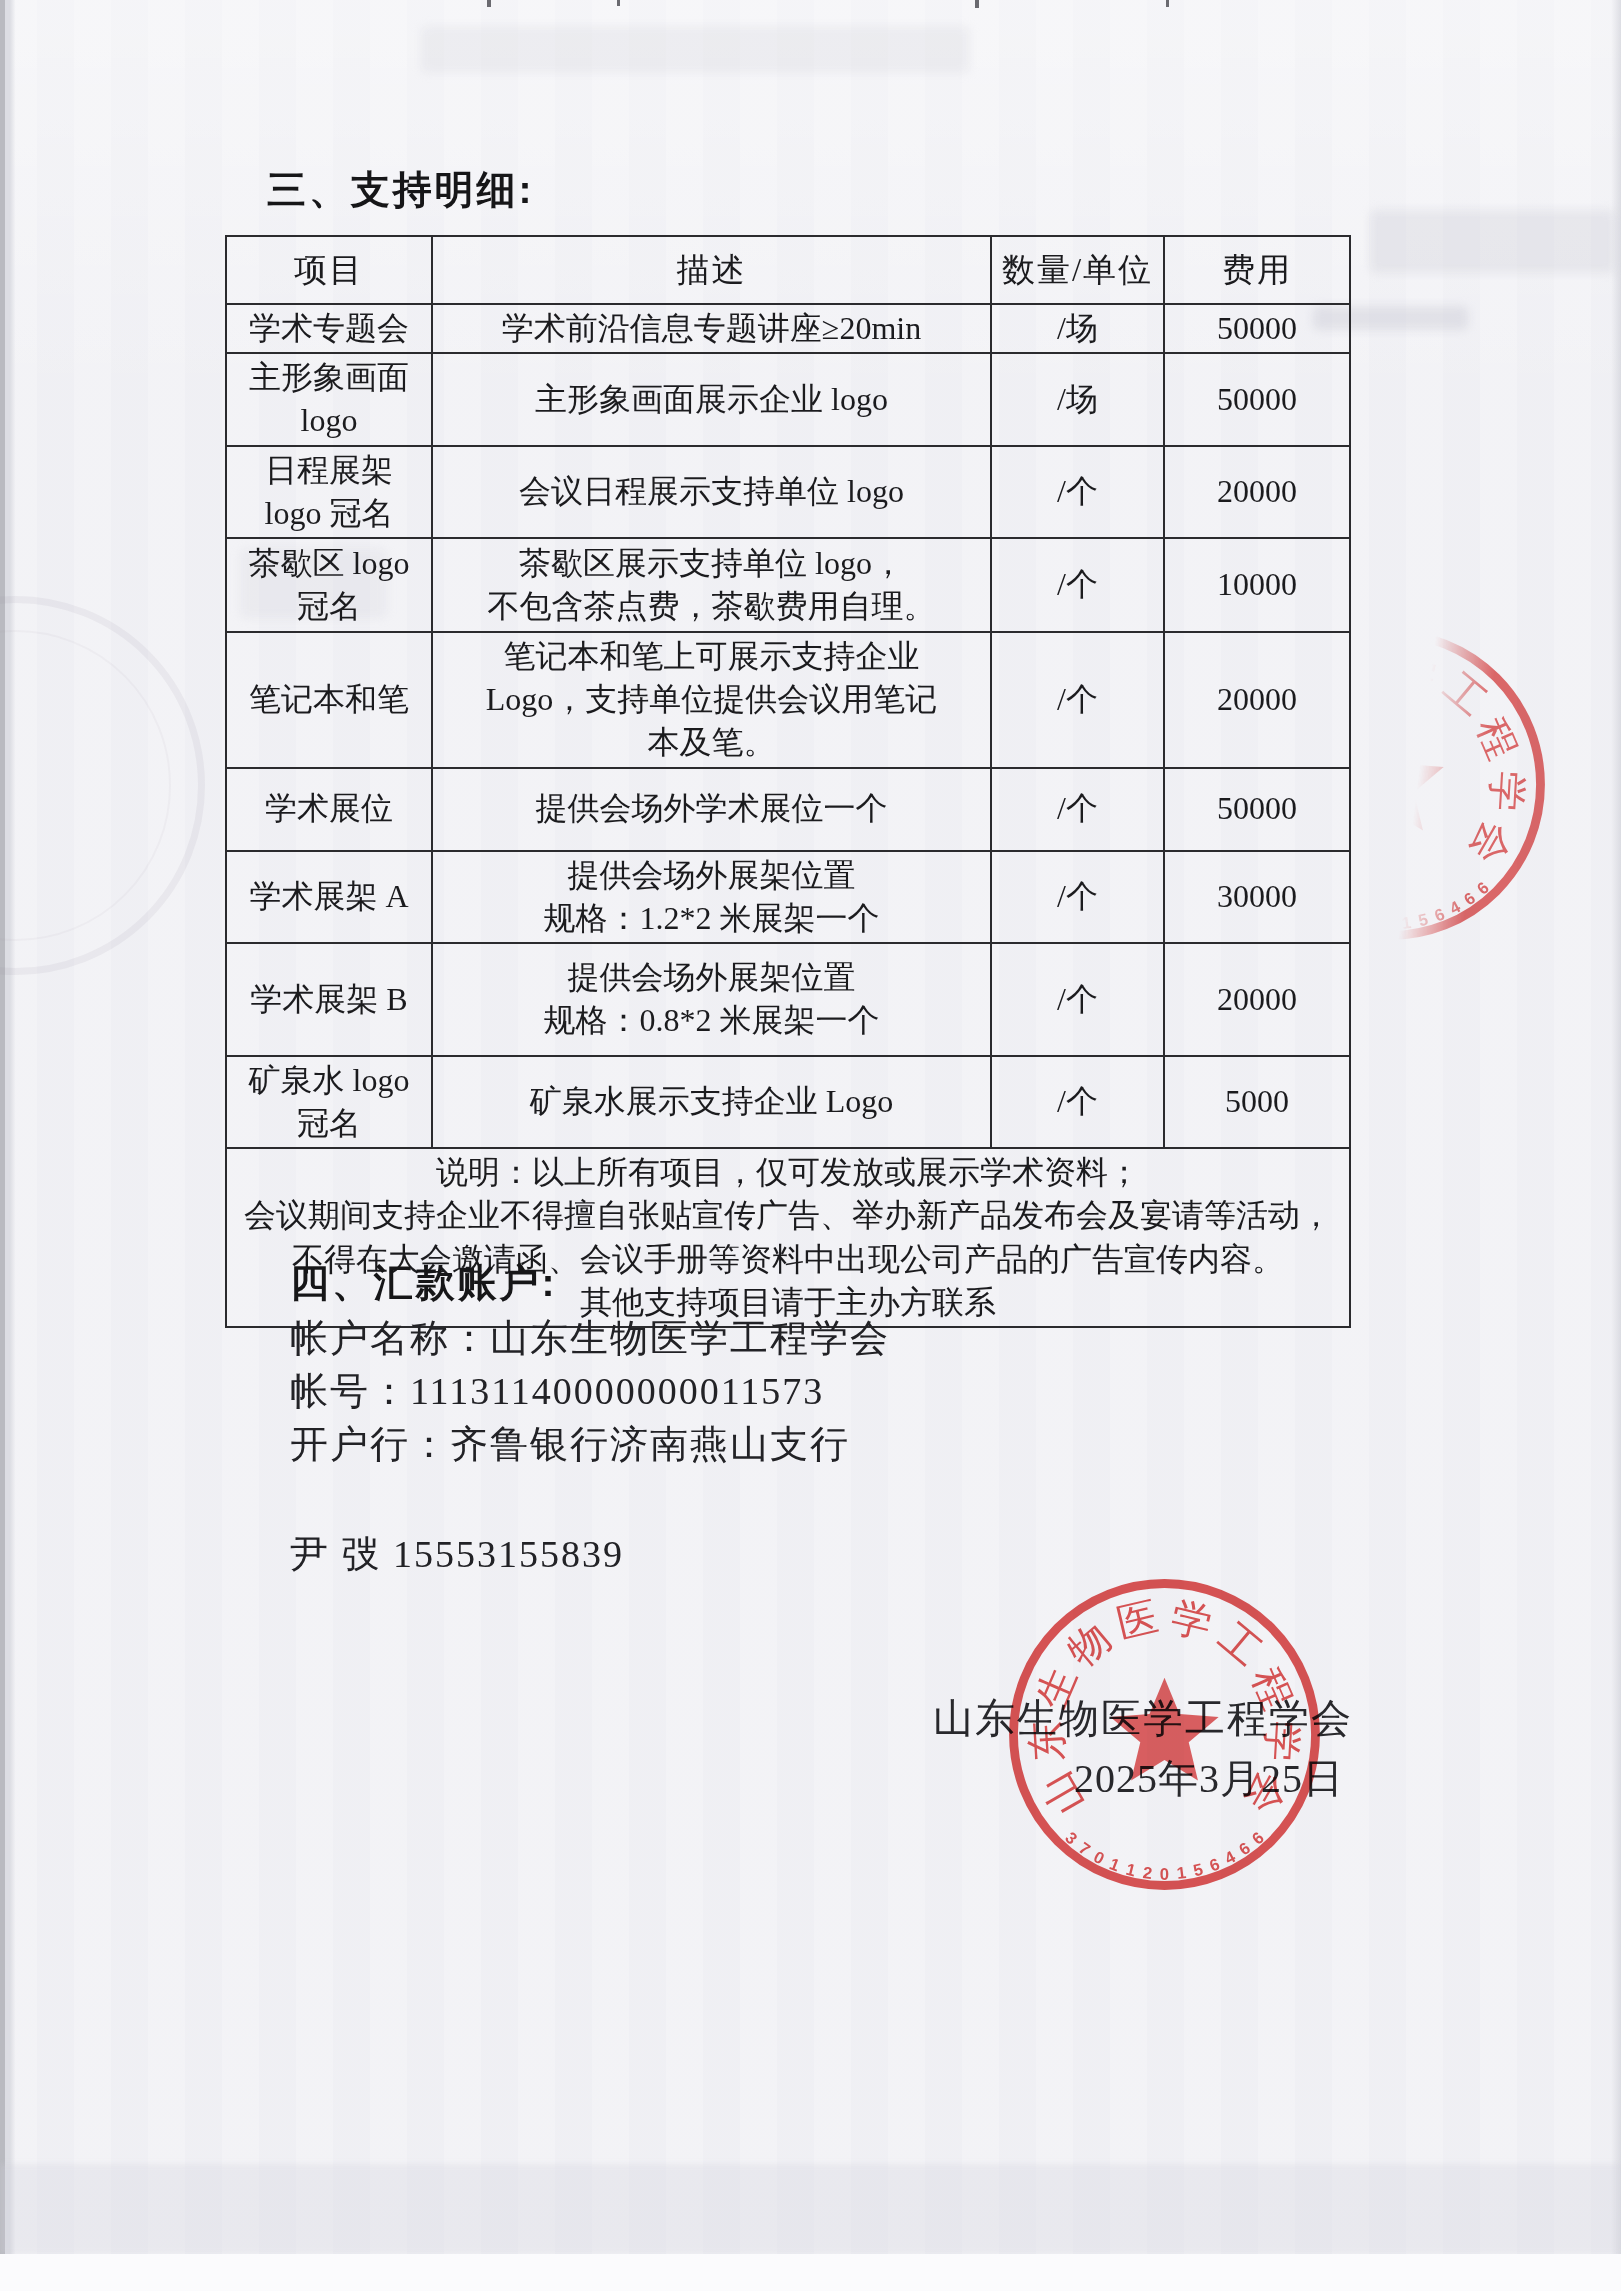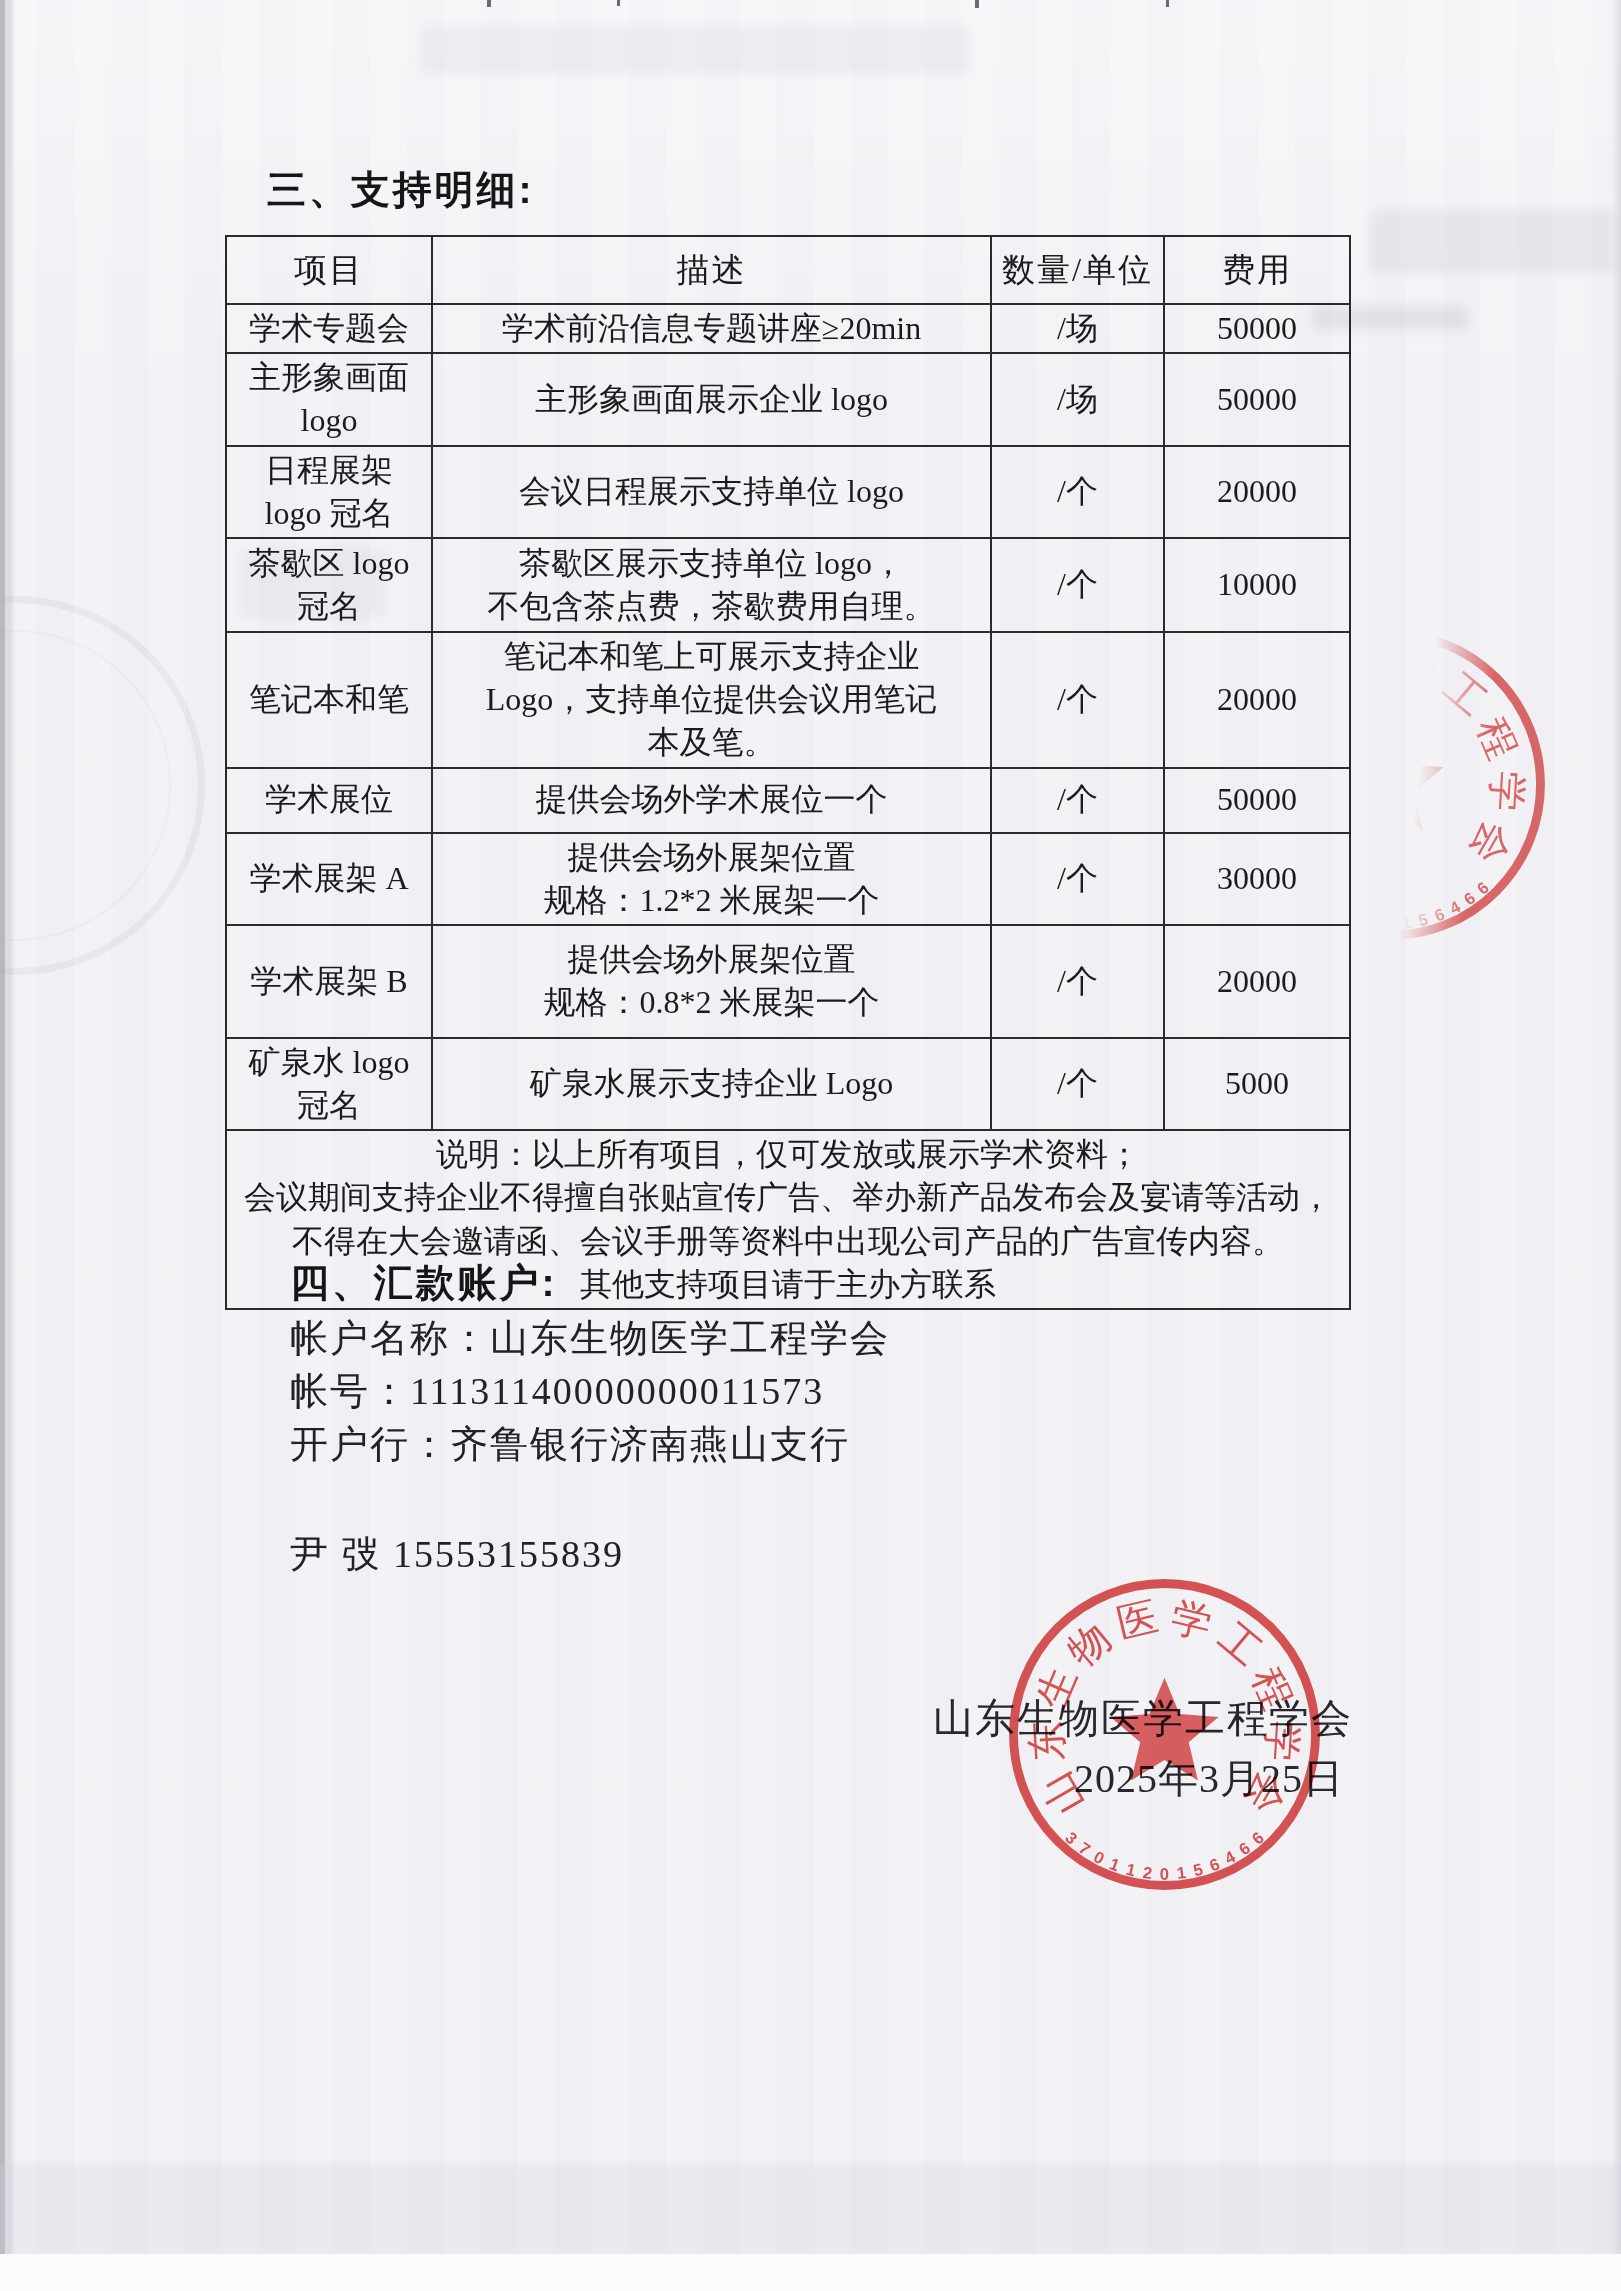--- a/index.html
+++ b/index.html
@@ -61,21 +61,21 @@
     line-height:1.35;
     font-weight:normal;
   }
   .support-table thead tr{height:68px;}
   .support-table thead th{font-size:33px;letter-spacing:2px;}
   .support-table tbody tr:nth-child(1){height:48px;}
   .support-table tbody tr:nth-child(2){height:63px;}
   .support-table tbody tr:nth-child(3){height:88px;}
   .support-table tbody tr:nth-child(4){height:94px;}
   .support-table tbody tr:nth-child(5){height:103px;}
-  .support-table tbody tr:nth-child(6){height:65px;}
+  .support-table tbody tr:nth-child(6){height:83px;}
   .support-table tbody tr:nth-child(7){height:80px;}
   .support-table tbody tr:nth-child(8){height:113px;}
   .support-table tbody tr:nth-child(9){height:65px;}
   .c-desc{white-space:pre-line;}
   .note-cell{
     text-align:left;white-space:pre-line;
     font-size:32px;line-height:1.24;
     padding:7.8px 9.8px;height:162px;vertical-align:top;
   }
 

